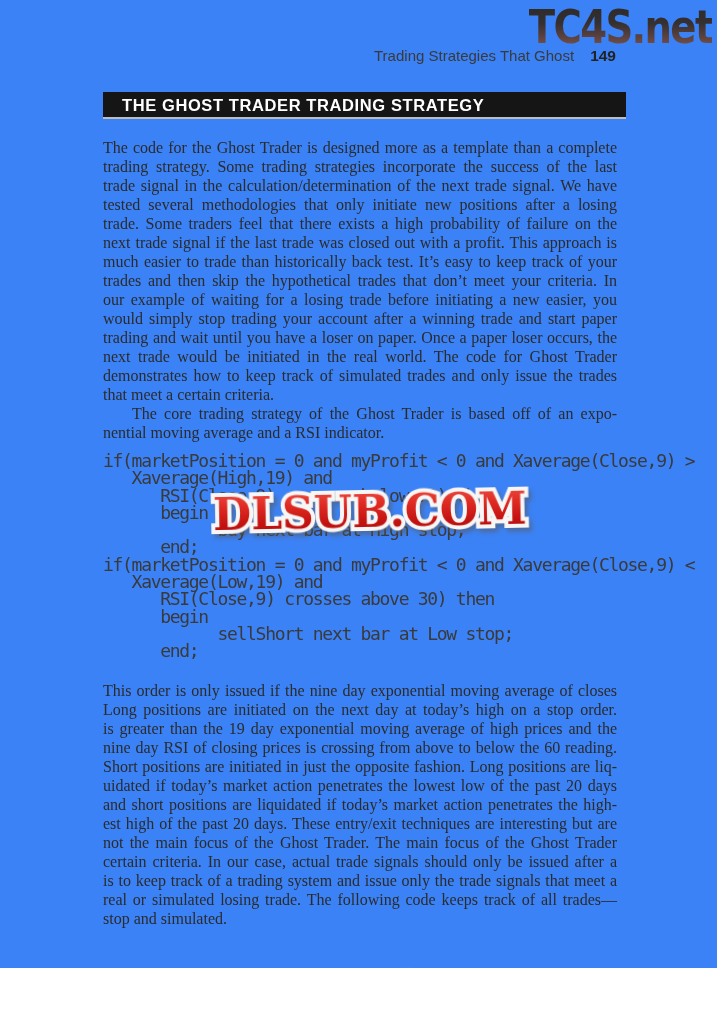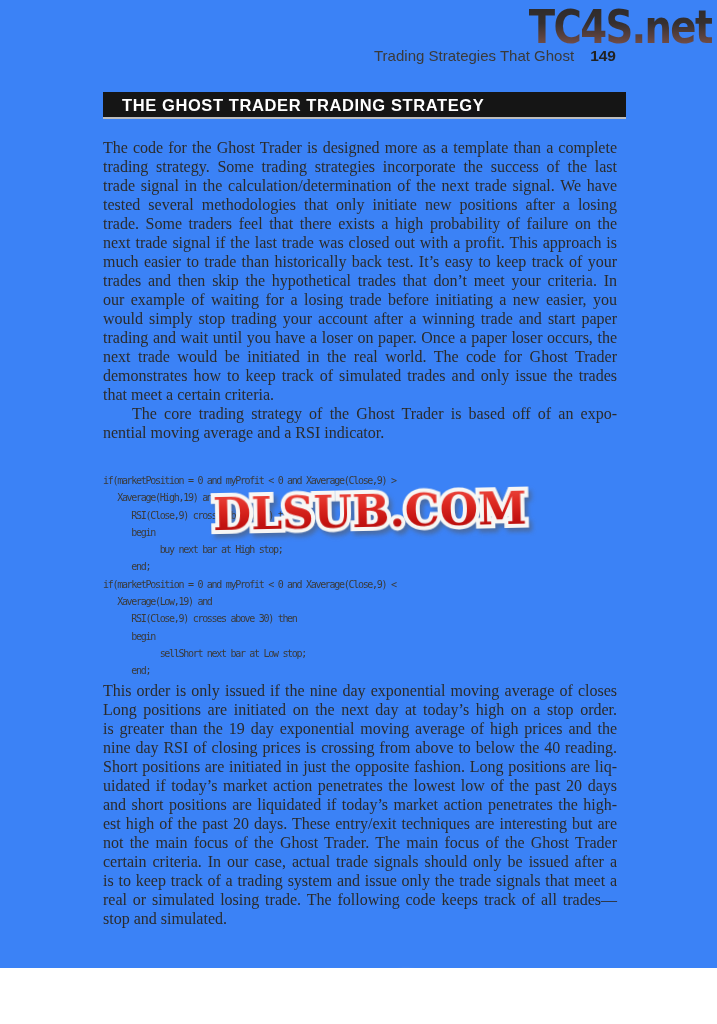--- a/index.html
+++ b/index.html
@@ -90,24 +90,23 @@
   .para-core .line:first-child { text-indent: 29px; }
   .para-expl  { top: 673px; }
 
   
   .code {
     position: absolute;
     left: 103px;
     top: 452px;
     width: 514px;
     font-family: "DejaVu Sans Mono", "Liberation Mono", monospace;
-    font-size: 10px;
+    font-size: 18px;
     letter-spacing: -1.3px;
     color: #3a3a3a;
-    margin-top: 20px;
   }
   .code .code-line {
     height: 17.3px;
     line-height: 17.3px;
     white-space: pre;
   }
 
   
   .dlsub-wrap {
     position: absolute;
@@ -227,21 +226,21 @@
 
   <div class="dlsub-wrap">
     <span class="stroke">DLSUB.COM</span>
     <span class="fill">DLSUB.COM</span>
   </div>
 
   <div class="para para-expl">
       <div class="line">This order is only issued if the nine day exponential moving average of closes</div>
       <div class="line">Long positions are initiated on the next day at today’s high on a stop order.</div>
       <div class="line">is greater than the 19 day exponential moving average of high prices and the</div>
-      <div class="line">nine day RSI of closing prices is crossing from above to below the 40 reading.</div>
+      <div class="line">nine day RSI of closing prices is crossing from above to below the 60 reading.</div>
       <div class="line">Short positions are initiated in just the opposite fashion. Long positions are liq-</div>
       <div class="line">uidated if today’s market action penetrates the lowest low of the past 20 days</div>
       <div class="line">and short positions are liquidated if today’s market action penetrates the high-</div>
       <div class="line">est high of the past 20 days. These entry/exit techniques are interesting but are</div>
       <div class="line">not the main focus of the Ghost Trader. The main focus of the Ghost Trader</div>
       <div class="line">certain criteria. In our case, actual trade signals should only be issued after a</div>
       <div class="line">is to keep track of a trading system and issue only the trade signals that meet a</div>
       <div class="line">real or simulated losing trade. The following code keeps track of all trades—</div>
       <div class="line">stop and simulated.</div>
     </div>

